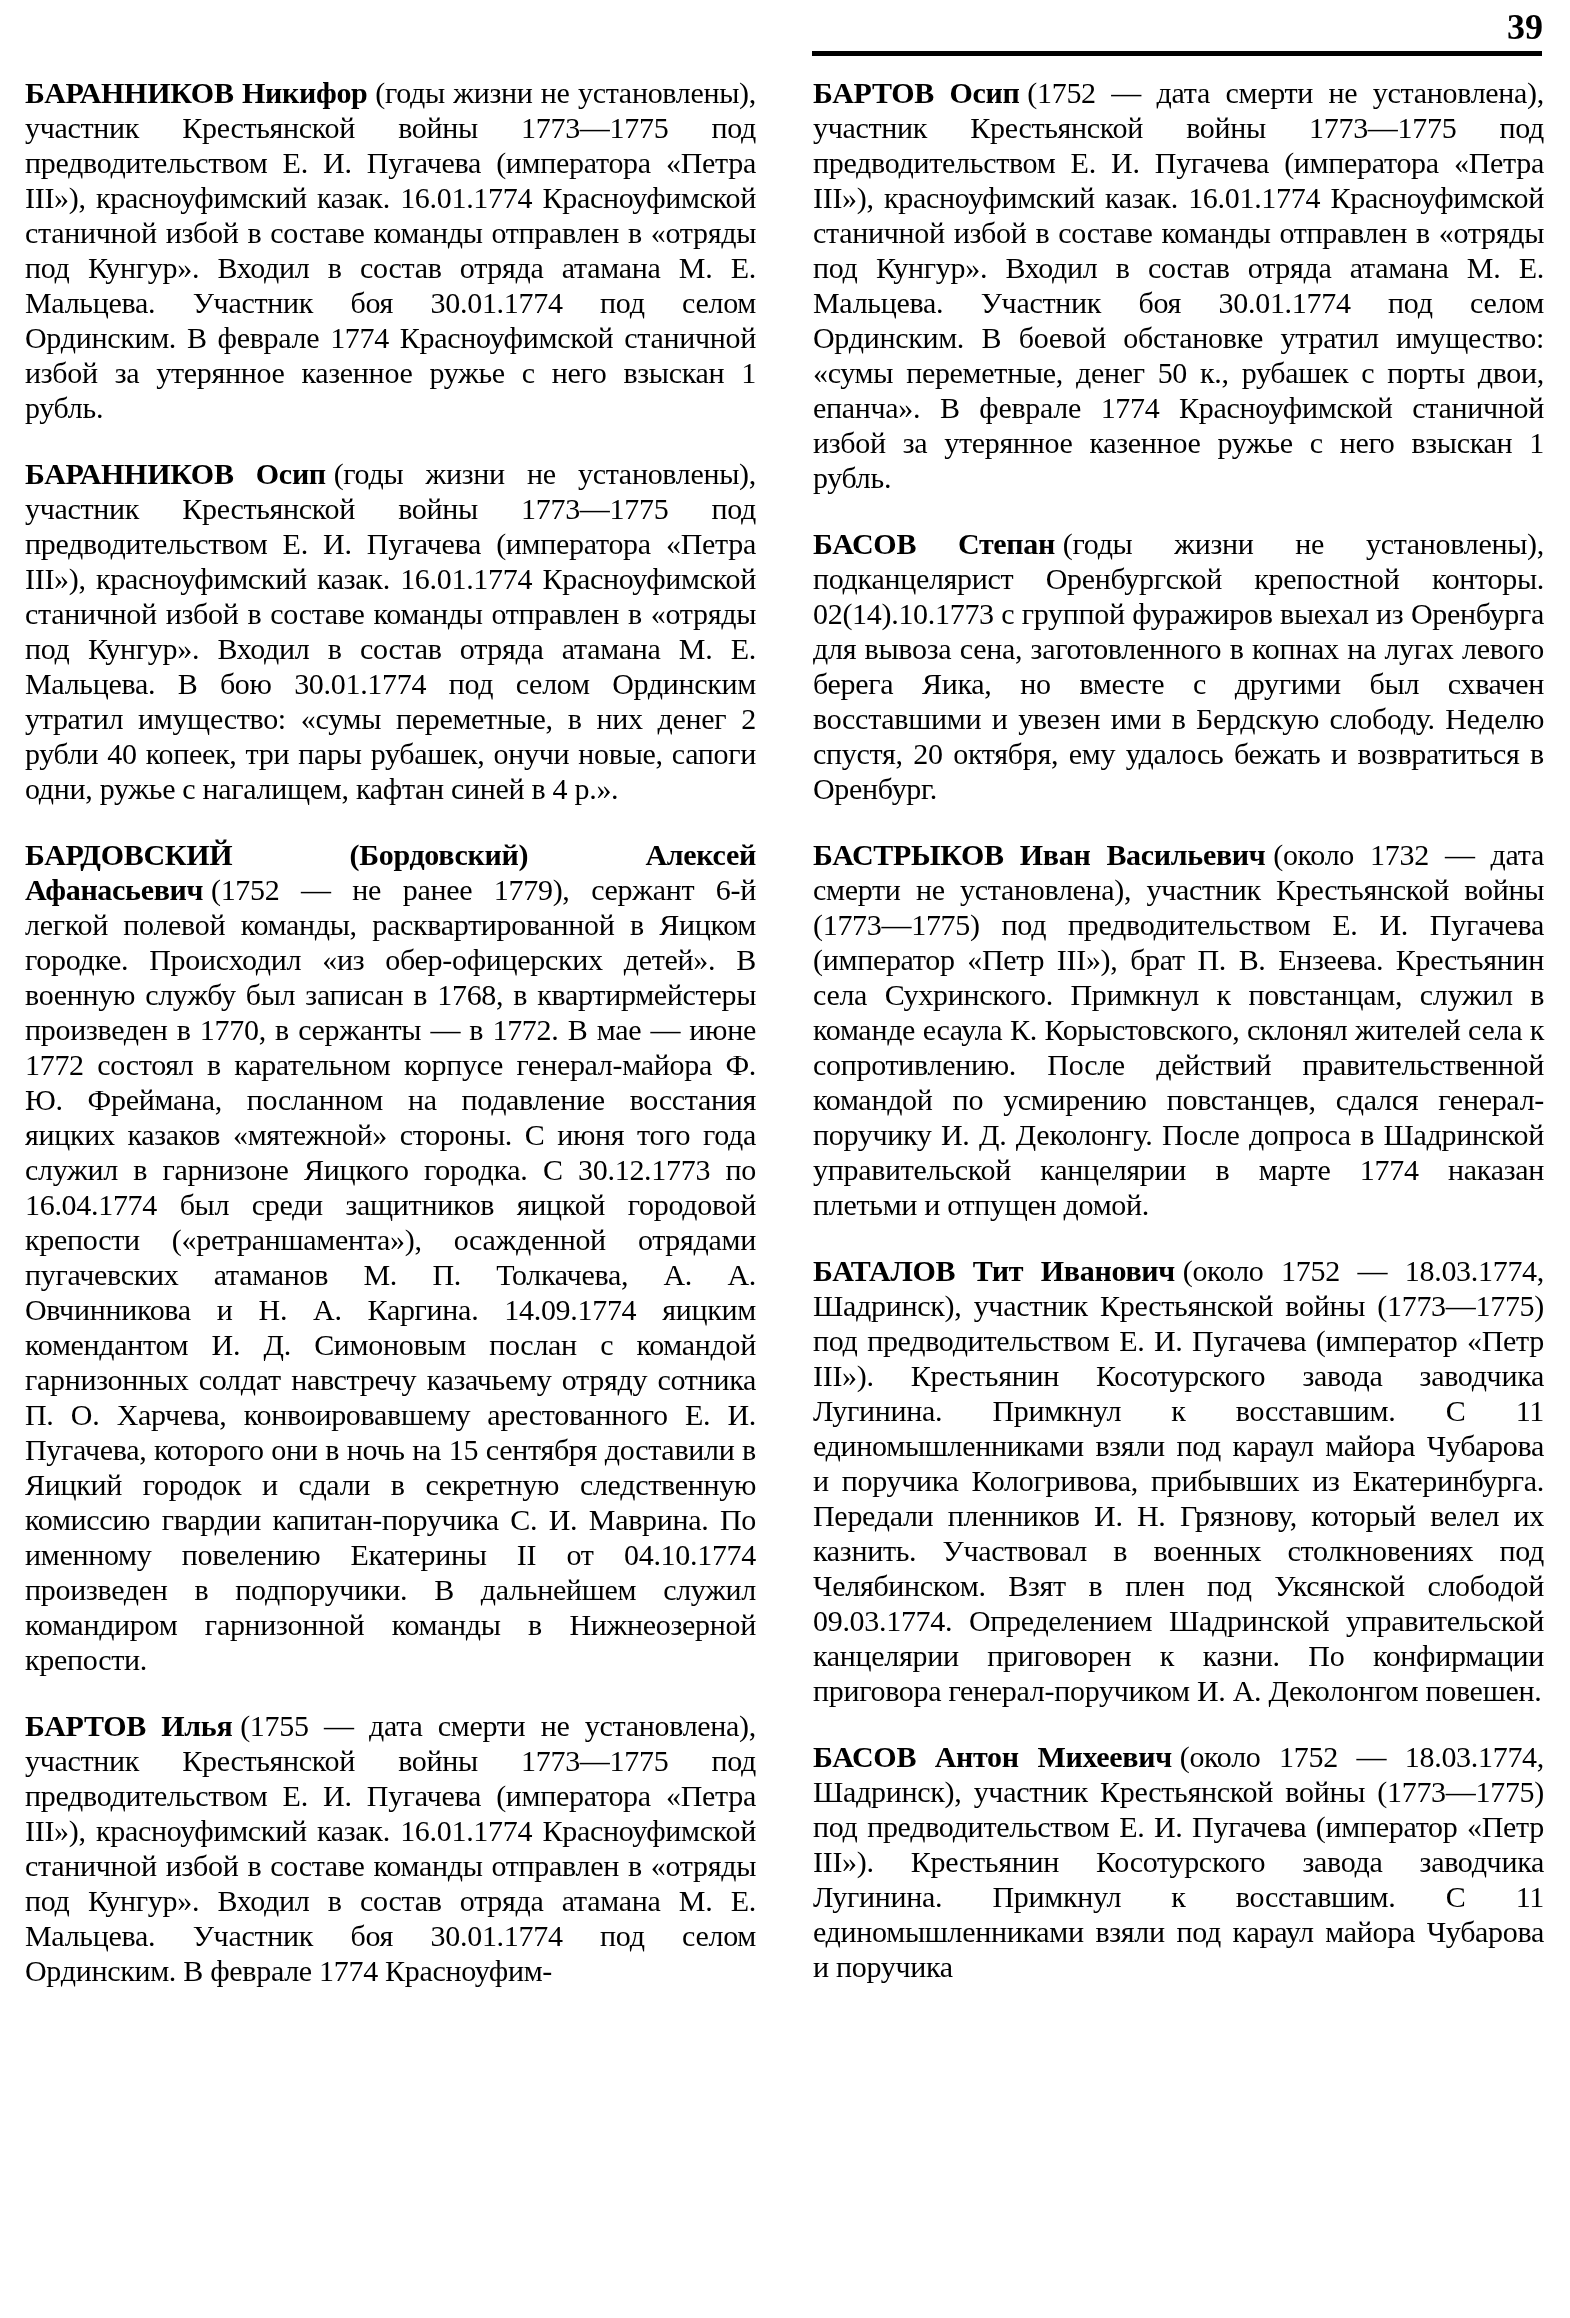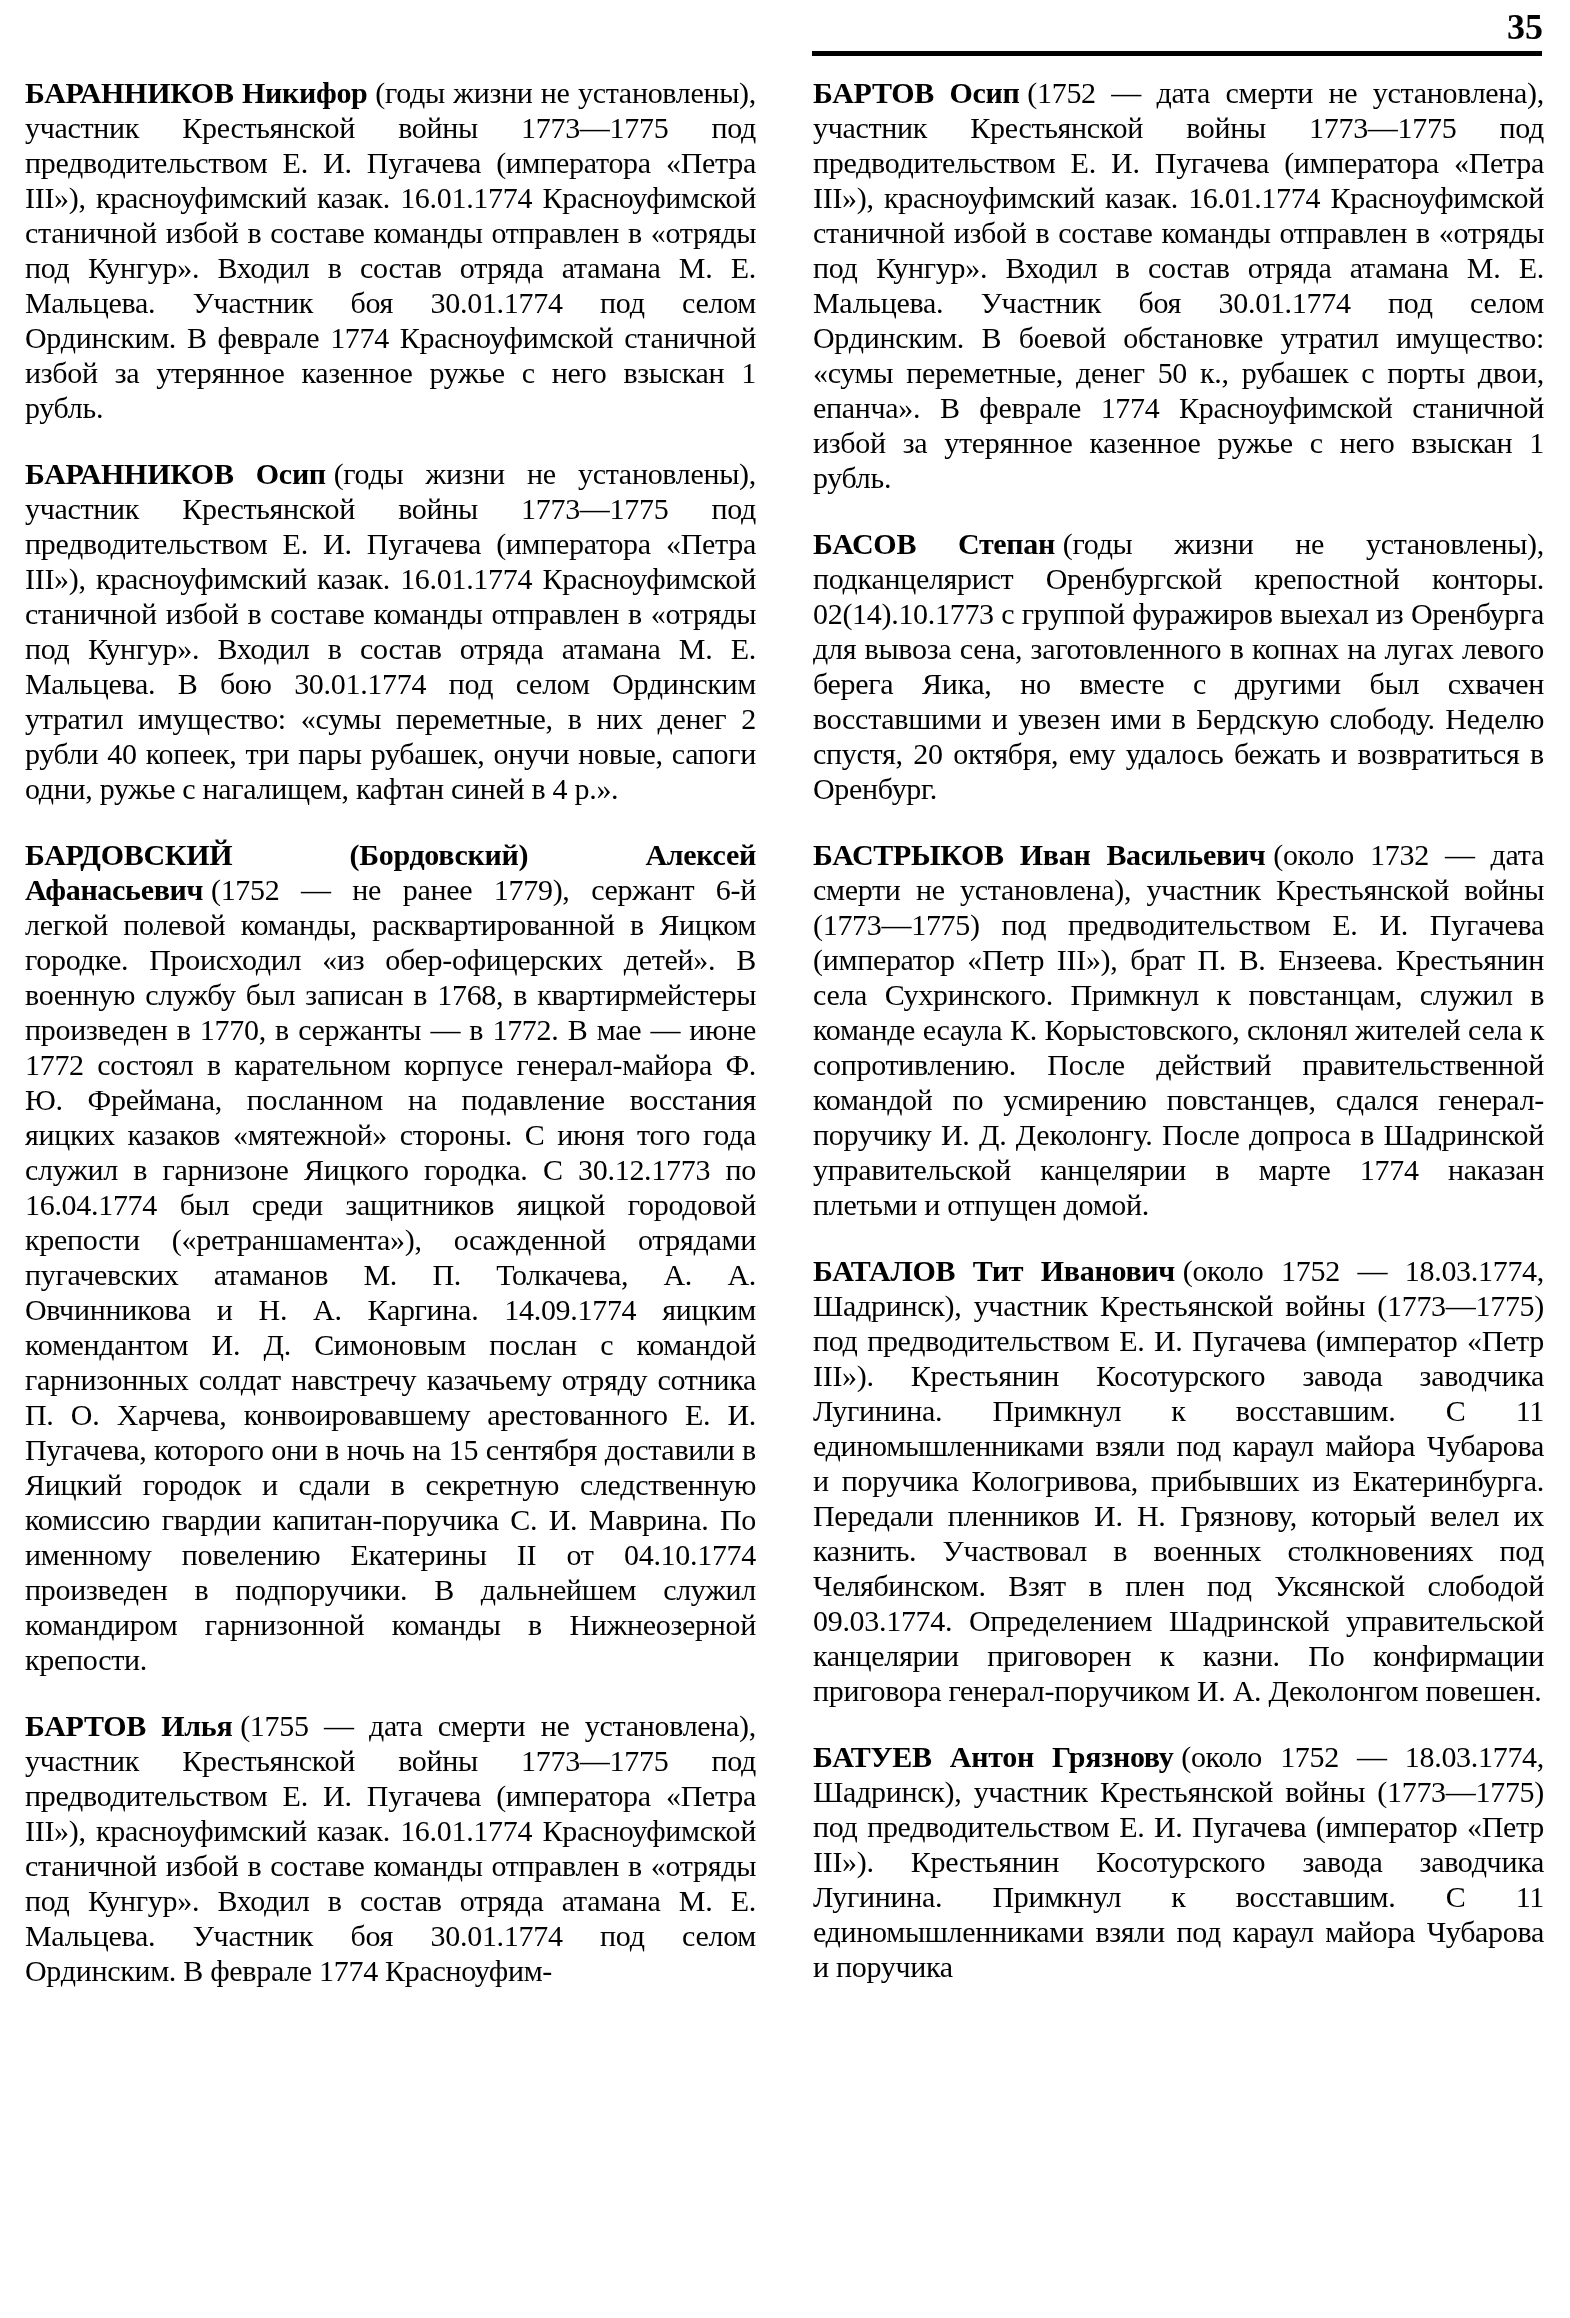--- a/index.html
+++ b/index.html
@@ -55,32 +55,32 @@
   .hw {
     font-weight: bold;
   }
   .hw:not(:empty) { margin-right: 0.26em; }
 </style>
 </head>
 <body>
 
 <div class="page">
 
-  <div class="pagenum">35</div>
+  <div class="pagenum">39</div>
   <div class="header-rule"></div>
 
   <div class="col left">
     <p class="entry"><b class="hw">БАРАННИКОВ Никифор</b><span>(годы жизни не установлены), участник Крестьянской войны 1773—1775 под предводительством Е. И. Пугачева (императора «Петра III»), красноуфимский казак. 16.01.1774 Красноуфимской станичной избой в составе команды отправлен в «отряды под Кунгур». Входил в состав отряда атамана М. Е. Мальцева. Участник боя 30.01.1774 под селом Ординским. В феврале 1774 Красноуфимской станичной избой за утерянное казенное ружье с него взыскан 1 рубль.</span></p>
     <p class="entry"><b class="hw">БАРАННИКОВ Осип</b><span>(годы жизни не установлены), участник Крестьянской войны 1773—1775 под предводительством Е. И. Пугачева (императора «Петра III»), красноуфимский казак. 16.01.1774 Красноуфимской станичной избой в составе команды отправлен в «отряды под Кунгур». Входил в состав отряда атамана М. Е. Мальцева. В бою 30.01.1774 под селом Ординским утратил имущество: «сумы переметные, в них денег 2 рубли 40 копеек, три пары рубашек, онучи новые, сапоги одни, ружье с нагалищем, кафтан синей в 4 р.».</span></p>
     <p class="entry"><b class="hw">БАРДОВСКИЙ (Бордовский) Алексей Афанасьевич</b><span>(1752 — не ранее 1779), сержант 6-й легкой полевой команды, расквартированной в Яицком городке. Происходил «из обер-офицерских детей». В военную службу был записан в 1768, в квартирмейстеры произведен в 1770, в сержанты — в 1772. В мае — июне 1772 состоял в карательном корпусе генерал-майора Ф. Ю. Фреймана, посланном на подавление восстания яицких казаков «мятежной» стороны. С июня того года служил в гарнизоне Яицкого городка. С 30.12.1773 по 16.04.1774 был среди защитников яицкой городовой крепости («ретраншамента»), осажденной отрядами пугачевских атаманов М. П. Толкачева, А. А. Овчинникова и Н. А. Каргина. 14.09.1774 яицким комендантом И. Д. Симоновым послан с командой гарнизонных солдат навстречу казачьему отряду сотника П. О. Харчева, конвоировавшему арестованного Е. И. Пугачева, которого они в ночь на 15 сентября доставили в Яицкий городок и сдали в секретную следственную комиссию гвардии капитан-поручика С. И. Маврина. По именному повелению Екатерины II от 04.10.1774 произведен в подпоручики. В дальнейшем служил командиром гарнизонной команды в Нижнеозерной крепости.</span></p>
     <p class="entry"><b class="hw">БАРТОВ Илья</b><span>(1755 — дата смерти не установлена), участник Крестьянской войны 1773—1775 под предводительством Е. И. Пугачева (императора «Петра III»), красноуфимский казак. 16.01.1774 Красноуфимской станичной избой в составе команды отправлен в «отряды под Кунгур». Входил в состав отряда атамана М. Е. Мальцева. Участник боя 30.01.1774 под селом Ординским. В феврале 1774 Красноуфим-</span></p>
   </div>
 
   <div class="col right">
     <p class="entry"><b class="hw">БАРТОВ Осип</b><span>(1752 — дата смерти не установлена), участник Крестьянской войны 1773—1775 под предводительством Е. И. Пугачева (императора «Петра III»), красноуфимский казак. 16.01.1774 Красноуфимской станичной избой в составе команды отправлен в «отряды под Кунгур». Входил в состав отряда атамана М. Е. Мальцева. Участник боя 30.01.1774 под селом Ординским. В боевой обстановке утратил имущество: «сумы переметные, денег 50 к., рубашек с порты двои, епанча». В феврале 1774 Красноуфимской станичной избой за утерянное казенное ружье с него взыскан 1 рубль.</span></p>
     <p class="entry"><b class="hw">БАСОВ Степан</b><span>(годы жизни не установлены), подканцелярист Оренбургской крепостной конторы. 02(14).10.1773 с группой фуражиров выехал из Оренбурга для вывоза сена, заготовленного в копнах на лугах левого берега Яика, но вместе с другими был схвачен восставшими и увезен ими в Бердскую слободу. Неделю спустя, 20 октября, ему удалось бежать и возвратиться в Оренбург.</span></p>
     <p class="entry"><b class="hw">БАСТРЫКОВ Иван Васильевич</b><span>(около 1732 — дата смерти не установлена), участник Крестьянской войны (1773—1775) под предводительством Е. И. Пугачева (император «Петр III»), брат П. В. Ензеева. Крестьянин села Сухринского. Примкнул к повстанцам, служил в команде есаула К. Корыстовского, склонял жителей села к сопротивлению. После действий правительственной командой по усмирению повстанцев, сдался генерал-поручику И. Д. Деколонгу. После допроса в Шадринской управительской канцелярии в марте 1774 наказан плетьми и отпущен домой.</span></p>
     <p class="entry"><b class="hw">БАТАЛОВ Тит Иванович</b><span>(около 1752 — 18.03.1774, Шадринск), участник Крестьянской войны (1773—1775) под предводительством Е. И. Пугачева (император «Петр III»). Крестьянин Косотурского завода заводчика Лугинина. Примкнул к восставшим. С 11 единомышленниками взяли под караул майора Чубарова и поручика Кологривова, прибывших из Екатеринбурга. Передали пленников И. Н. Грязнову, который велел их казнить. Участвовал в военных столкновениях под Челябинском. Взят в плен под Уксянской слободой 09.03.1774. Определением Шадринской управительской канцелярии приговорен к казни. По конфирмации приговора генерал-поручиком И. А. Деколонгом повешен.</span></p>
-    <p class="entry"><b class="hw">БАТУЕВ Антон Грязнову</b><span>(около 1752 — 18.03.1774, Шадринск), участник Крестьянской войны (1773—1775) под предводительством Е. И. Пугачева (император «Петр III»). Крестьянин Косотурского завода заводчика Лугинина. Примкнул к восставшим. С 11 единомышленниками взяли под караул майора Чубарова и поручика</span></p>
+    <p class="entry"><b class="hw">БАСОВ Антон Михеевич</b><span>(около 1752 — 18.03.1774, Шадринск), участник Крестьянской войны (1773—1775) под предводительством Е. И. Пугачева (император «Петр III»). Крестьянин Косотурского завода заводчика Лугинина. Примкнул к восставшим. С 11 единомышленниками взяли под караул майора Чубарова и поручика</span></p>
   </div>
 
 </div>
 
 
 </body></html>

